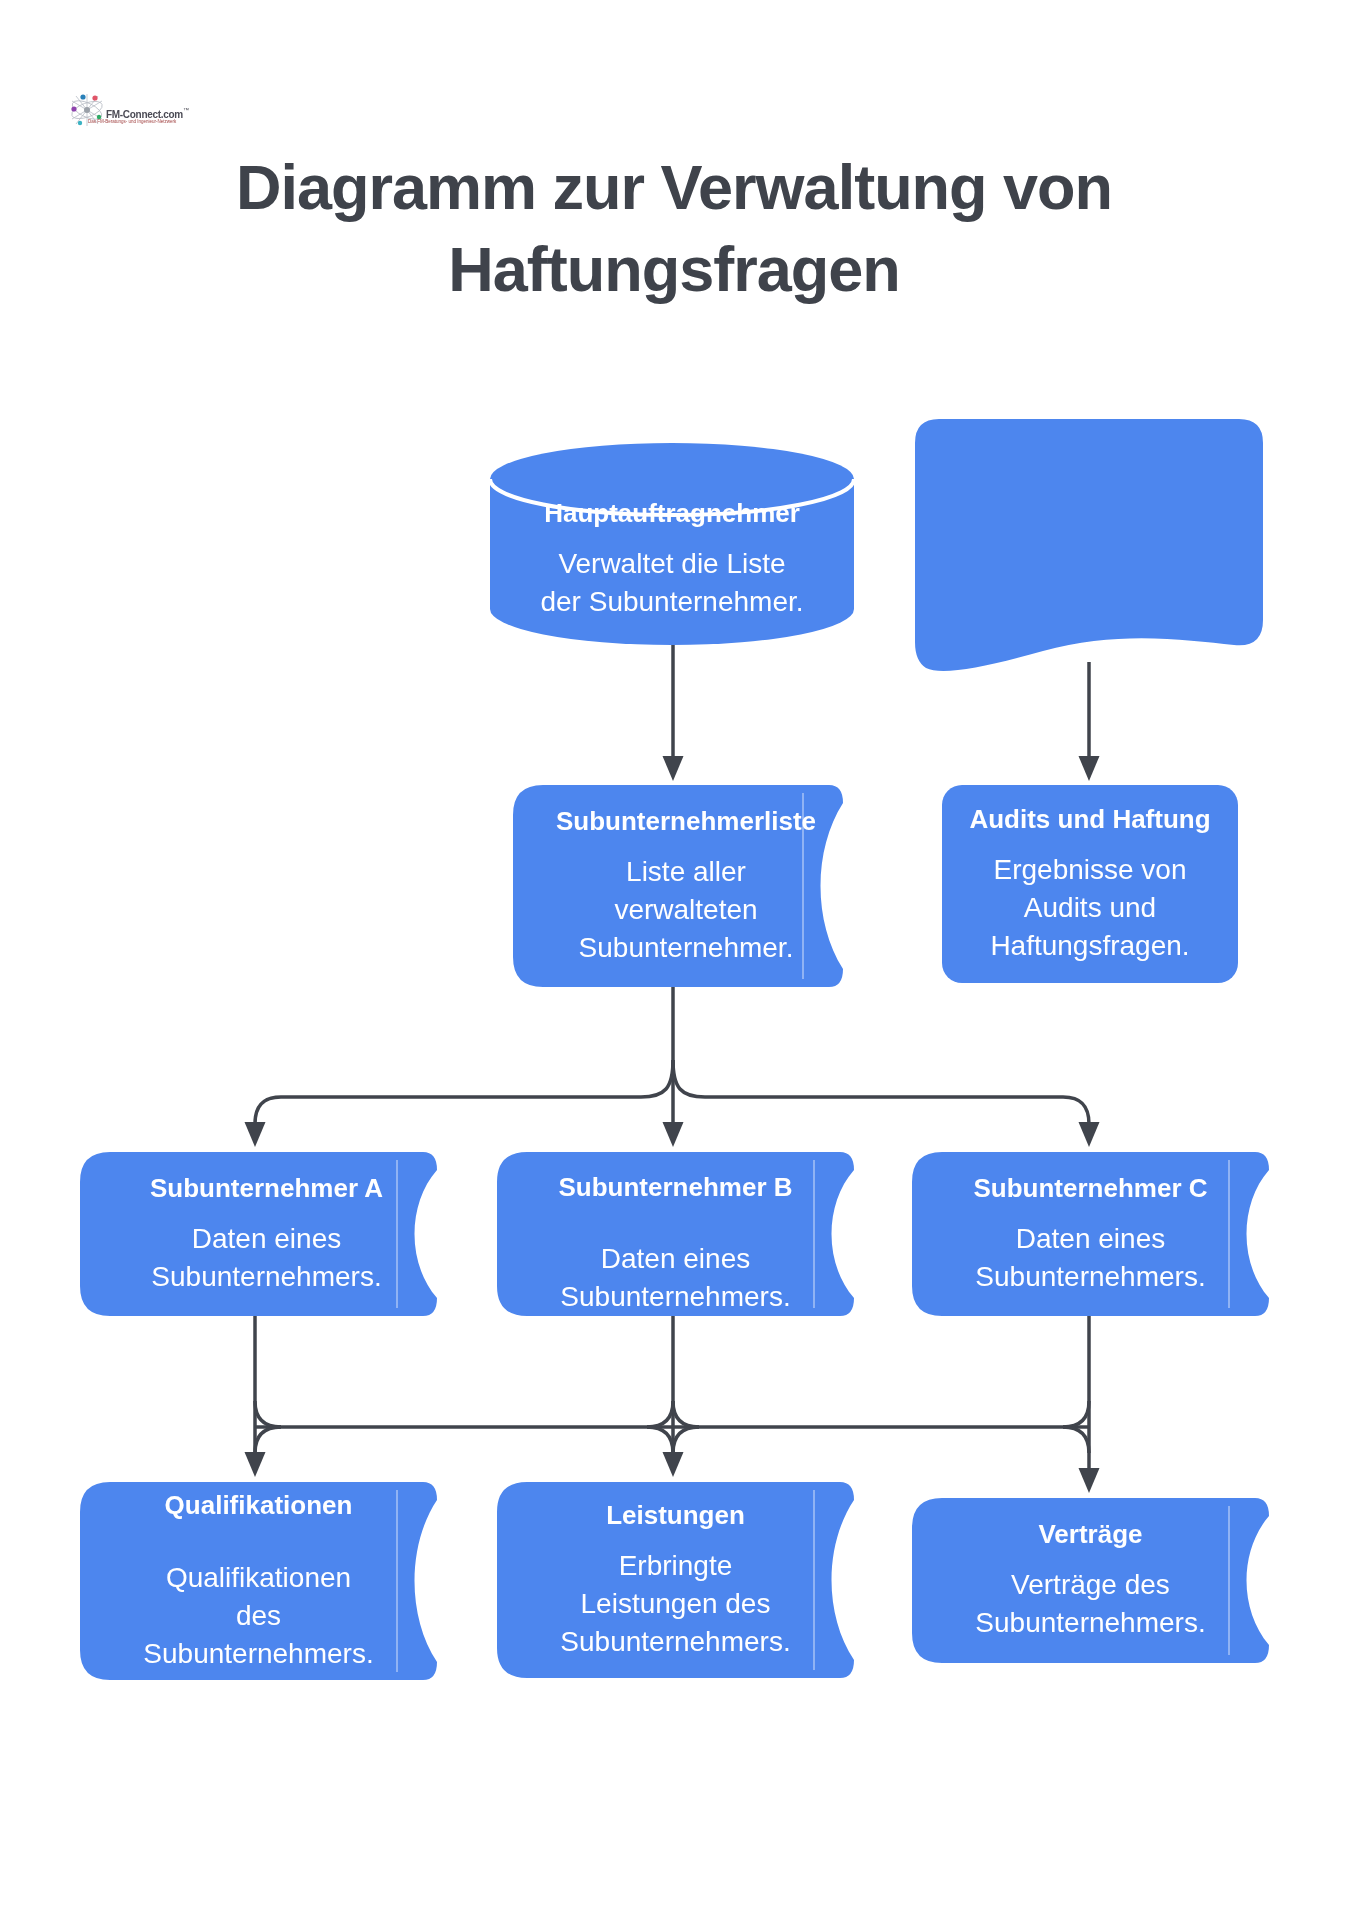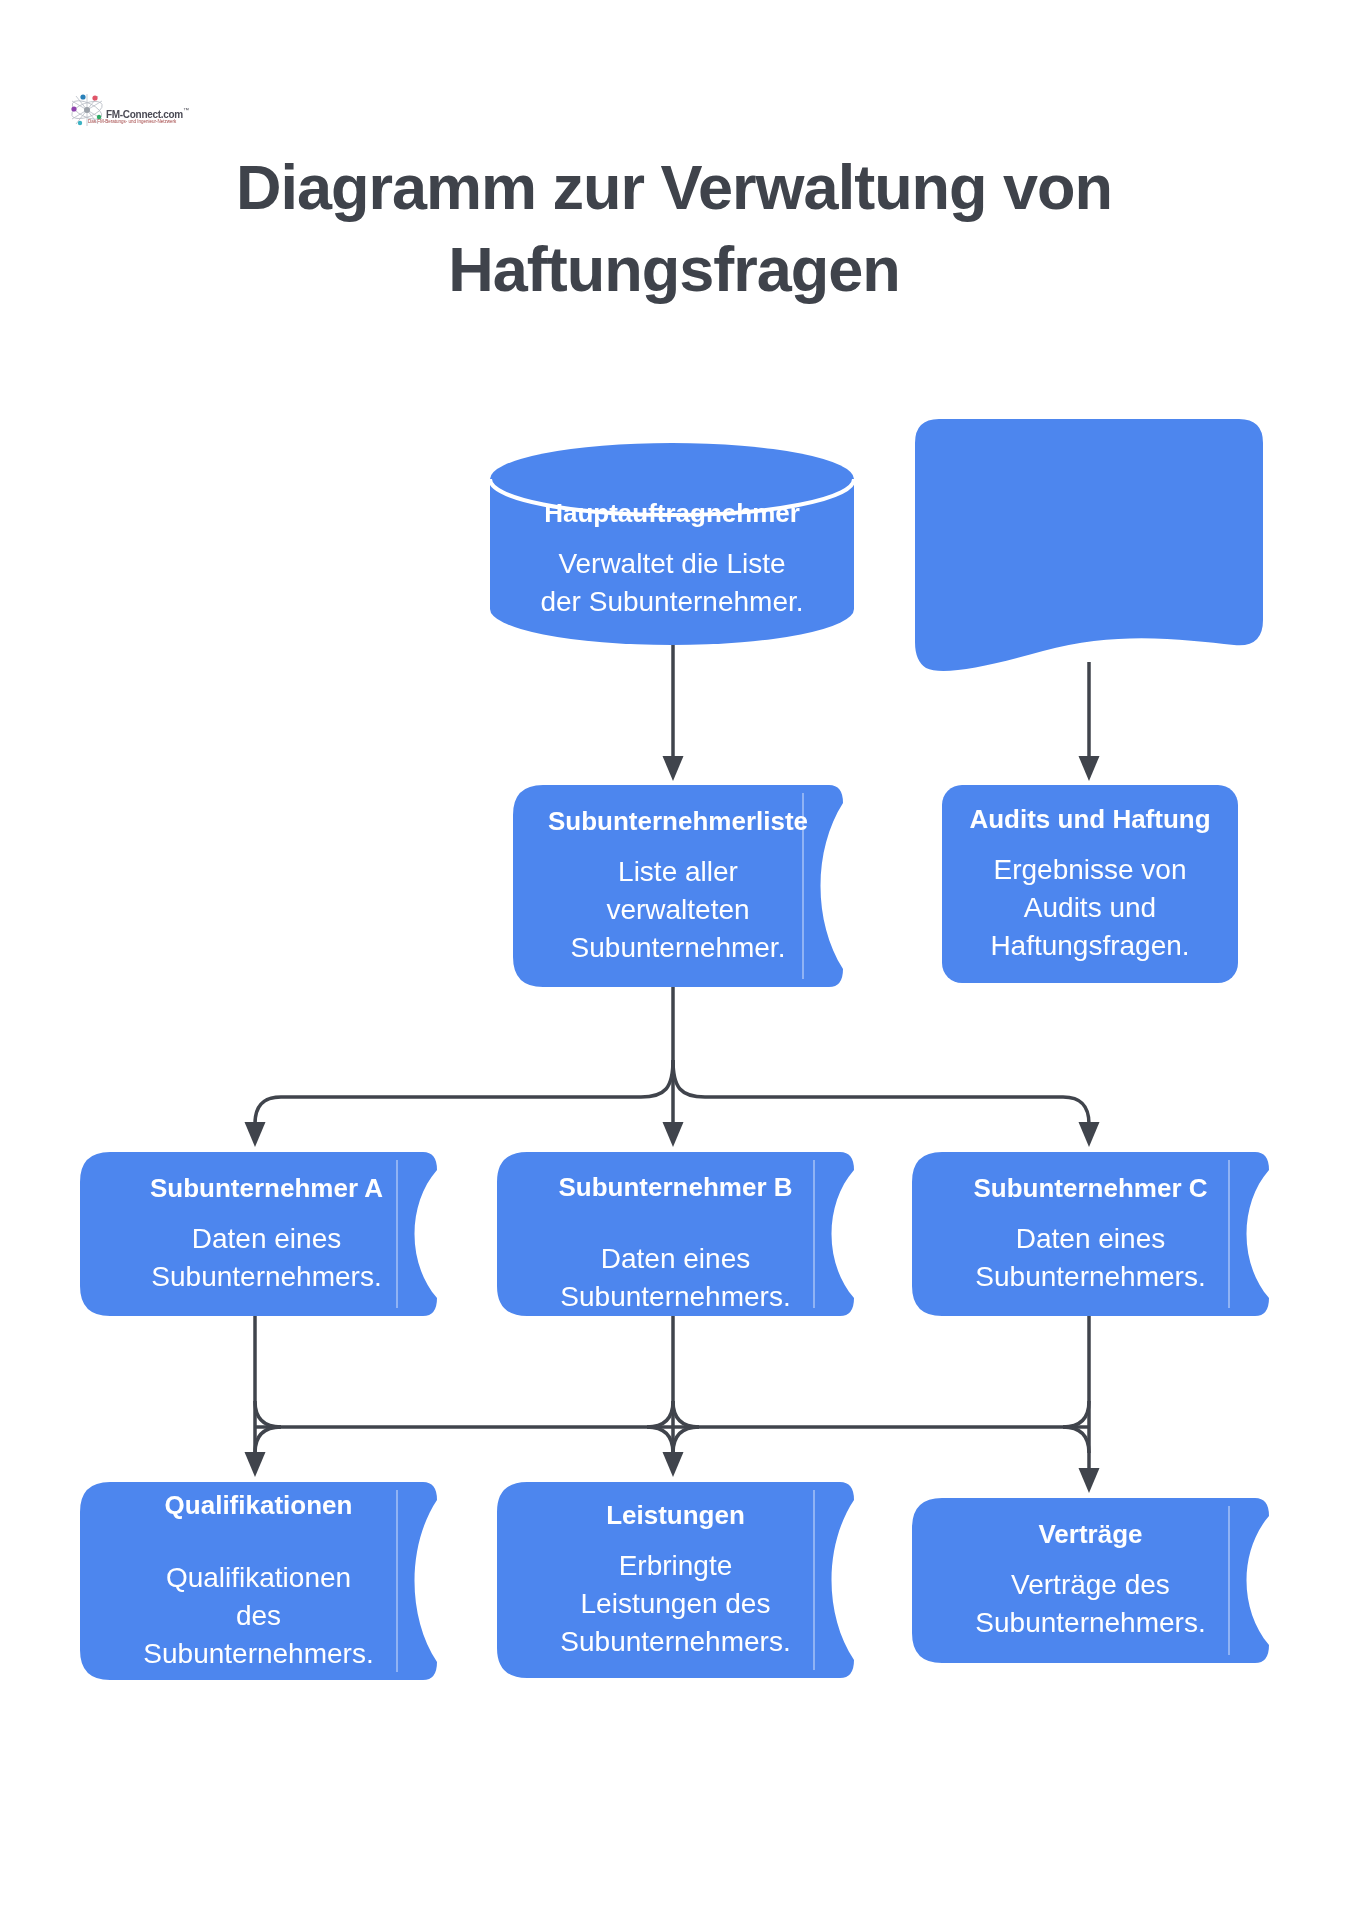--- a/index.html
+++ b/index.html
@@ -142,21 +142,21 @@
 
   <div class="node-label" style="left:490px;top:478px;width:364px;height:162px;">
     <div class="nl-title">Hauptauftragnehmer</div>
     <div>
       <div class="nl-line">Verwaltet die Liste</div>
       <div class="nl-line">der Subunternehmer.</div>
     </div>
   </div>
 
 
-  <div class="node-label" style="left:513px;top:785px;width:330px;height:202px;">
+  <div class="node-label" style="left:513px;top:785px;width:330px;height:202px;padding-left:8px;">
     <div class="nl-title">Subunternehmerliste</div>
     <div>
       <div class="nl-line">Liste aller</div>
       <div class="nl-line">verwalteten</div>
       <div class="nl-line">Subunternehmer.</div>
     </div>
   </div>
 
   <div class="node-label" style="left:942px;top:785px;width:296px;height:198px;">
     <div class="nl-title">Audits und Haftung</div>

